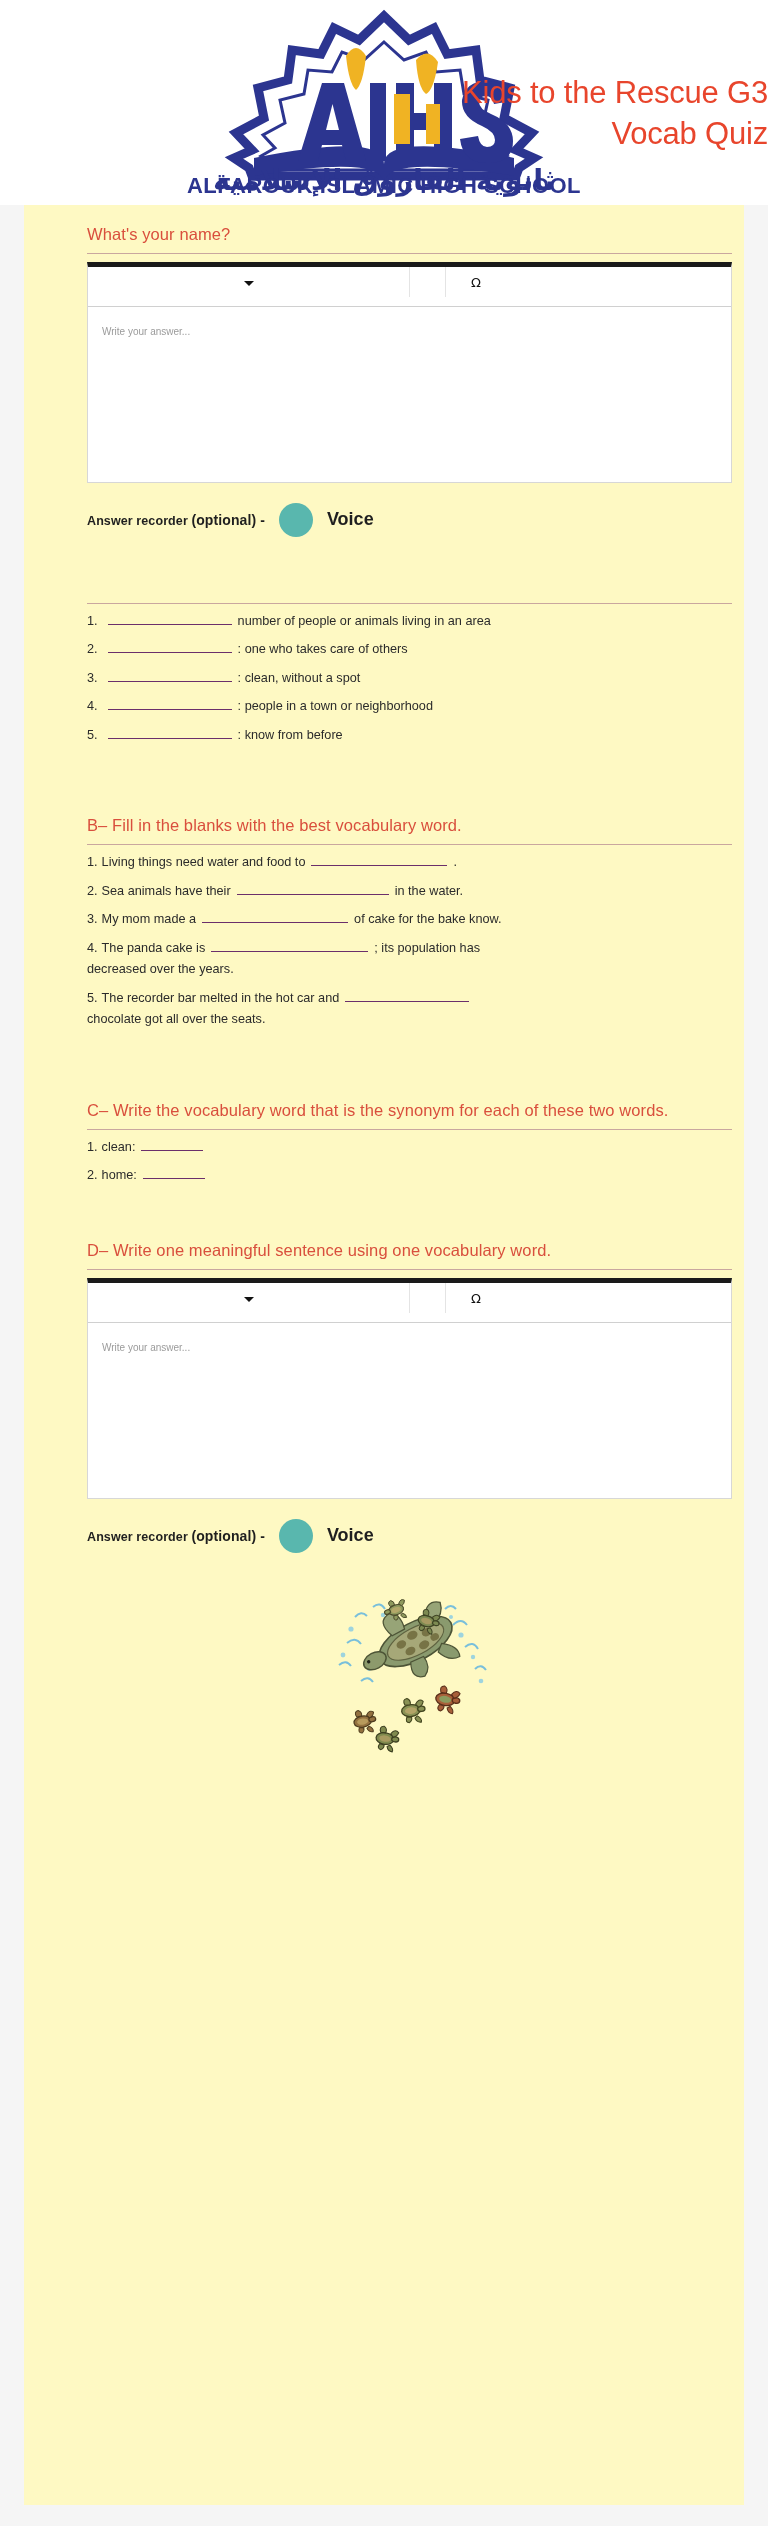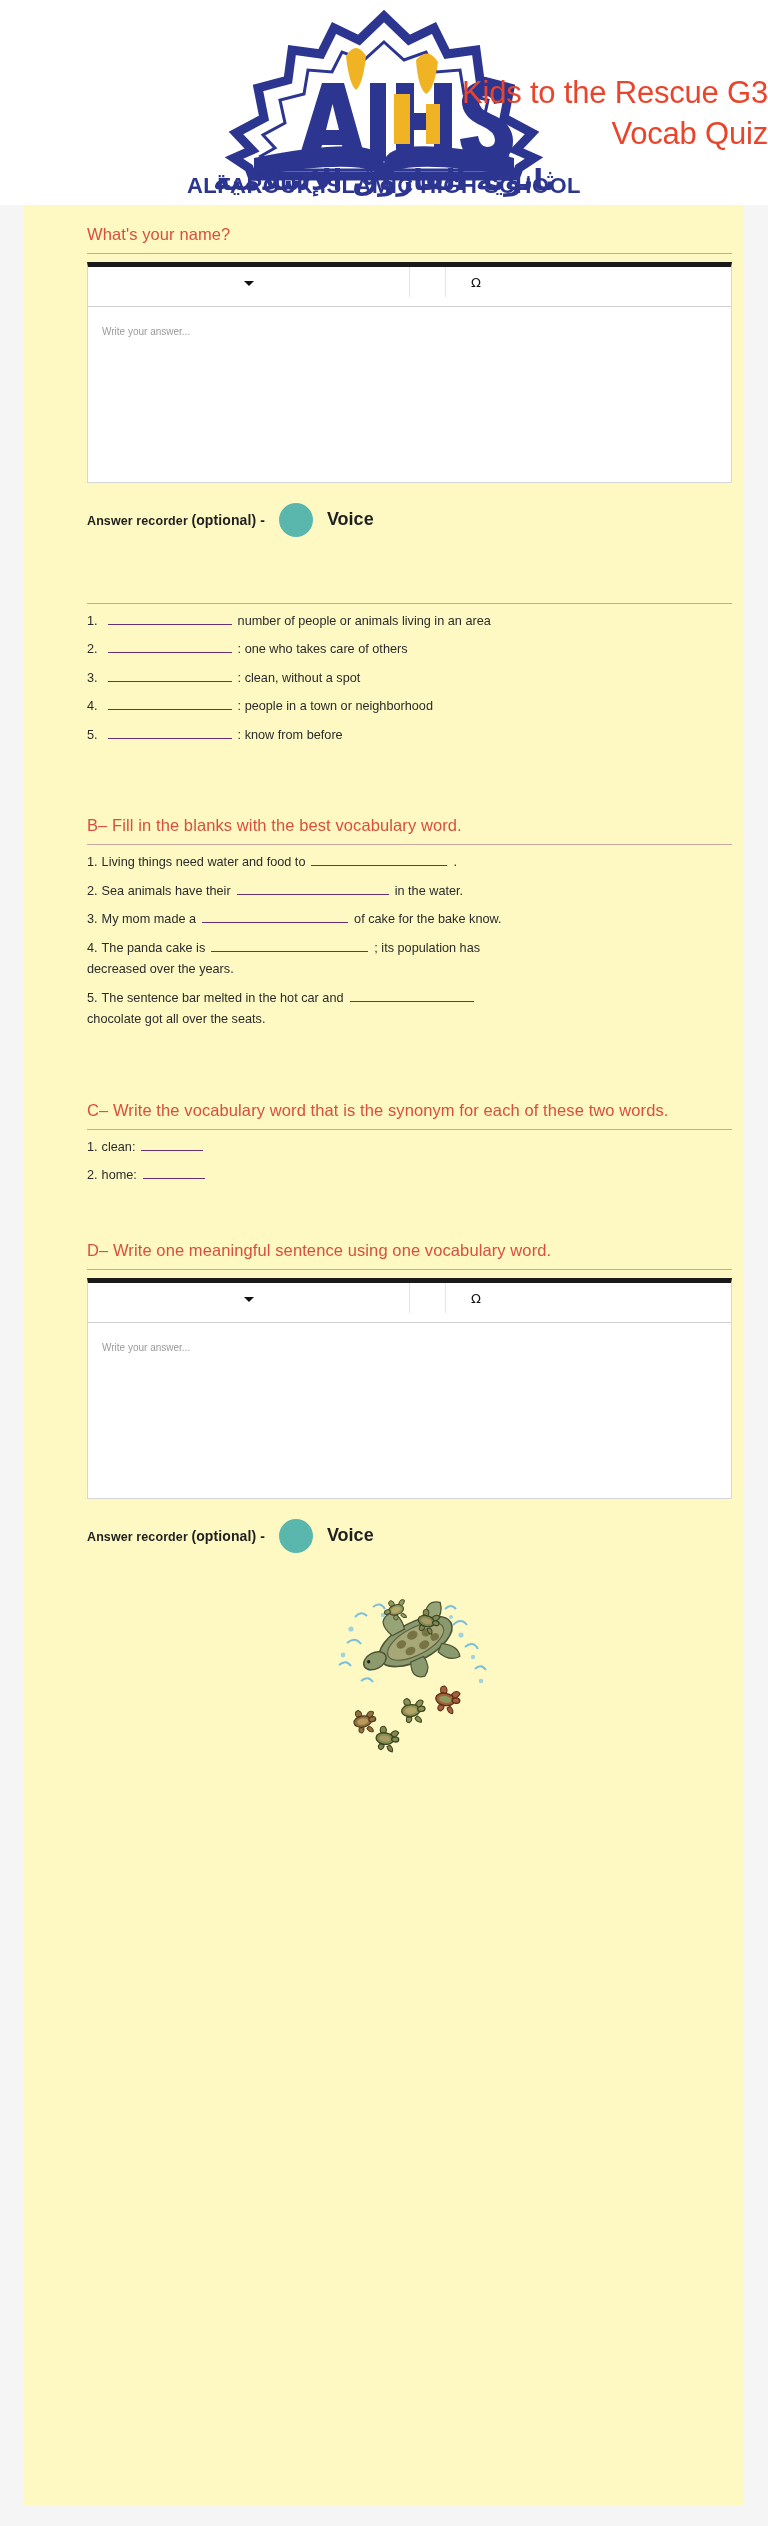--- a/index.html
+++ b/index.html
@@ -347,21 +347,21 @@
           <div class="li">
             <span class="li-num">4.</span>
             <span class="li-text">The panda cake is</span>
             <span class="blank w-b4"></span>
             <span class="li-text">; its population has</span>
             <span class="li-text" style="flex-basis:100%;margin-top:5px;">decreased over the years.</span>
           </div>
 
           <div class="li">
             <span class="li-num">5.</span>
-            <span class="li-text">The sentence bar melted in the hot car and</span>
+            <span class="li-text">The recorder bar melted in the hot car and</span>
             <span class="blank w-b5"></span>
             <span class="li-text" style="flex-basis:100%;margin-top:5px;">chocolate got all over the seats.</span>
           </div>
 
         </div>
       </div>
 
       <div class="sec-gap"></div>
 
       <div class="q-block">

